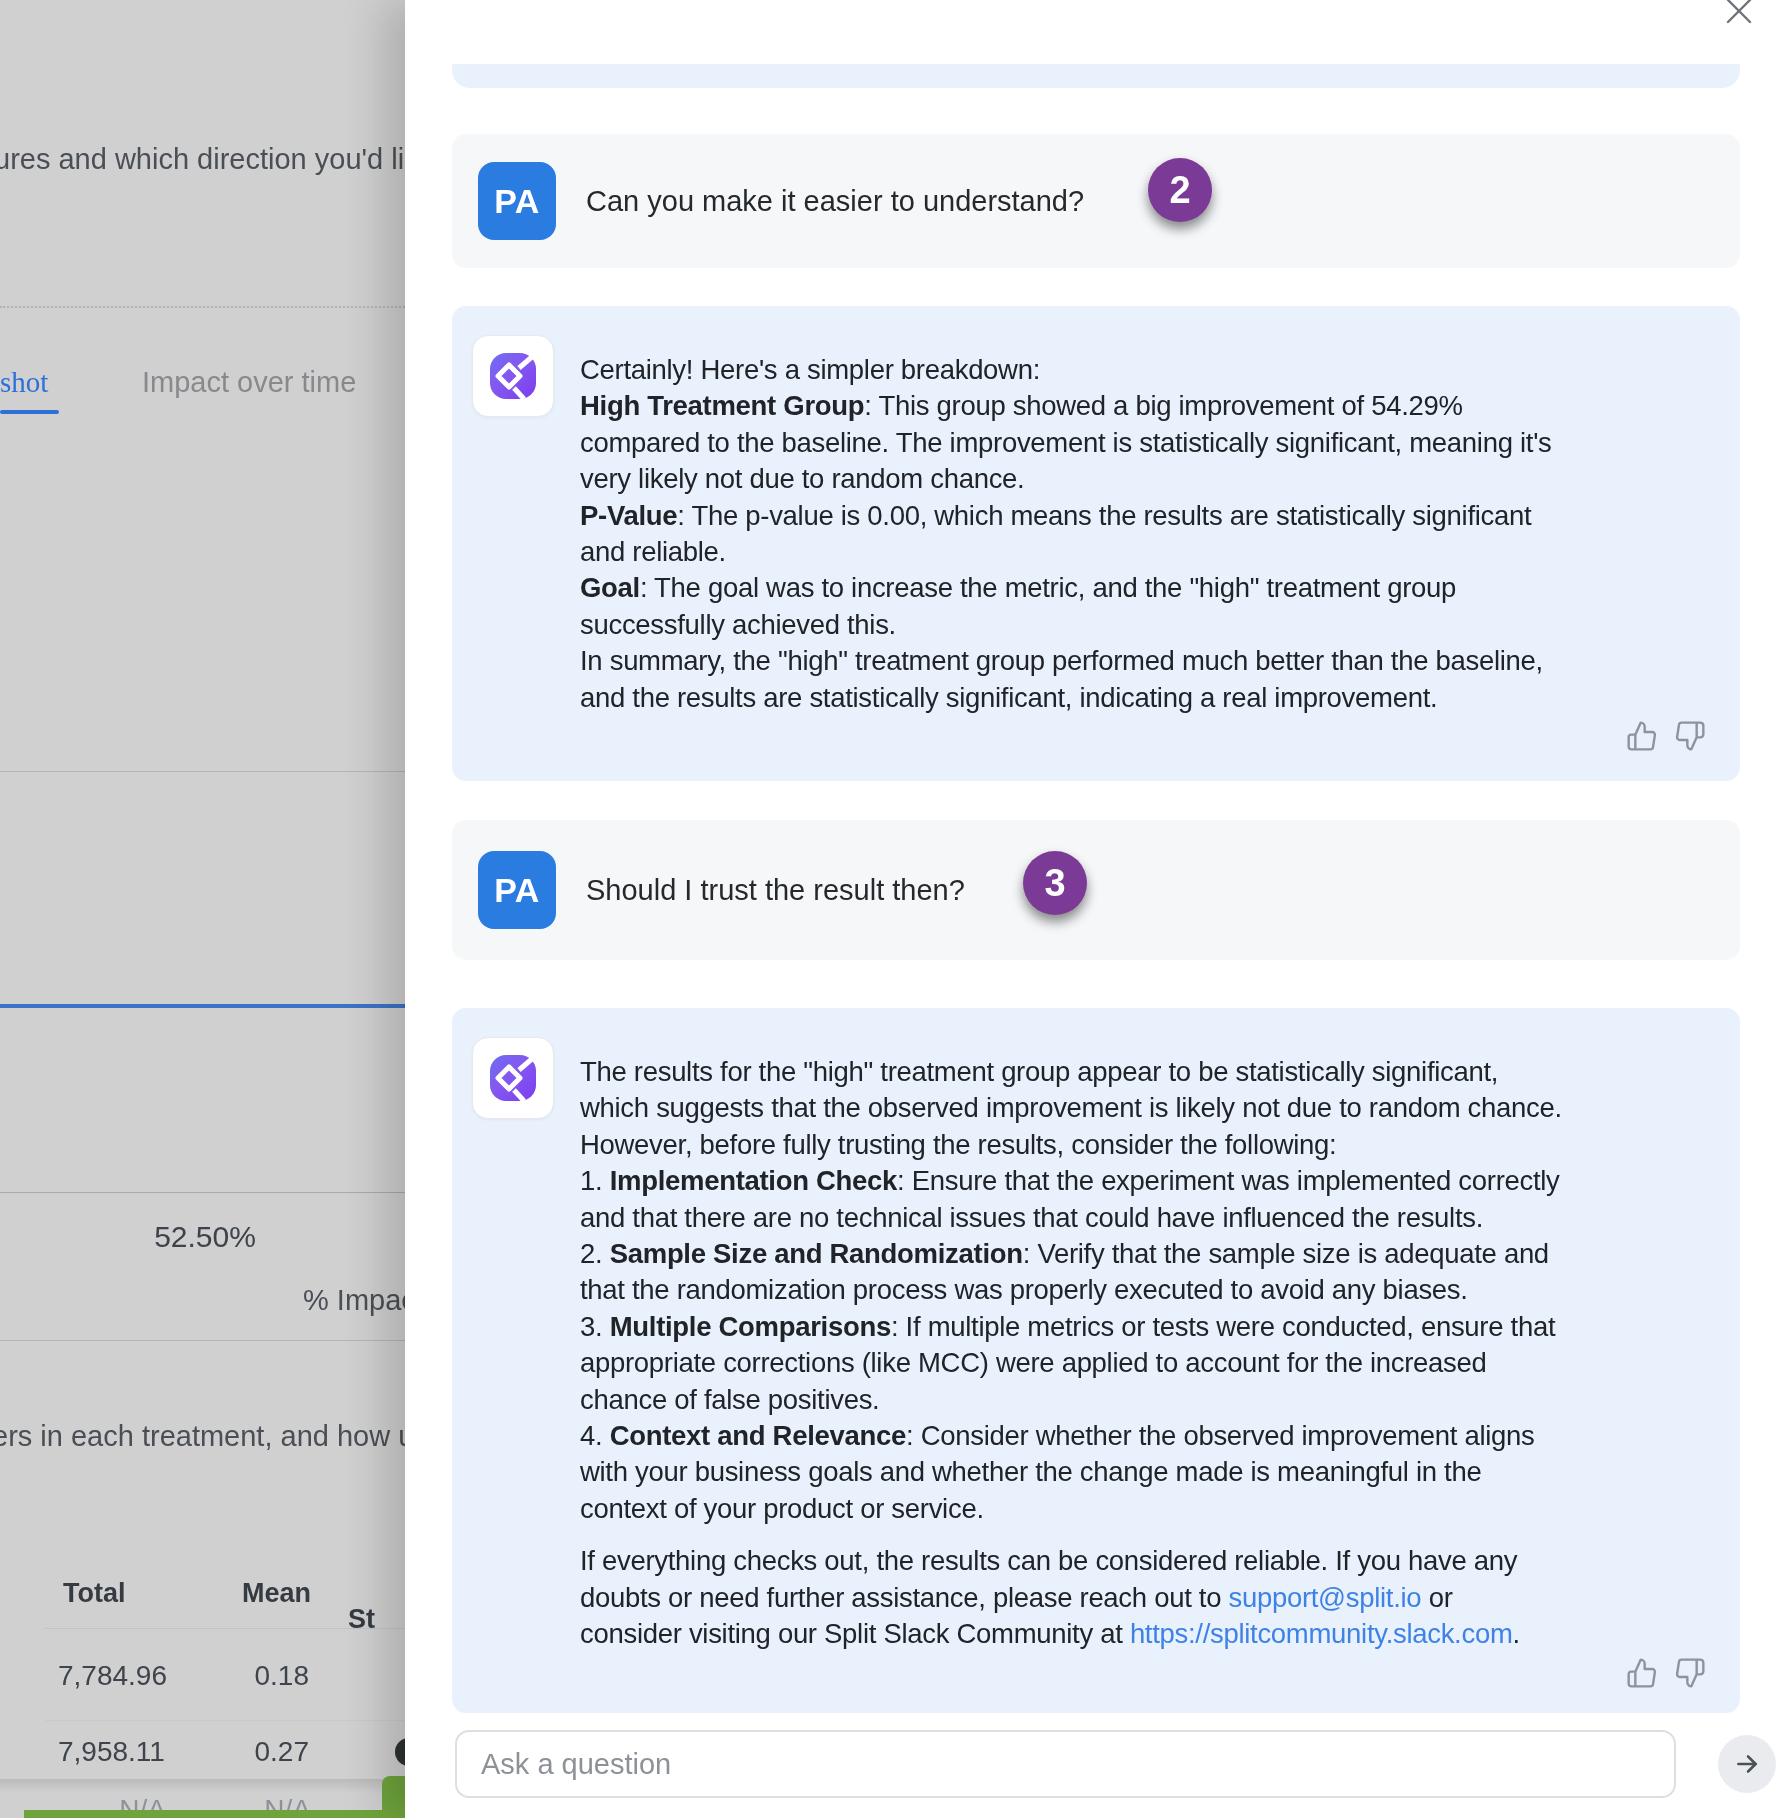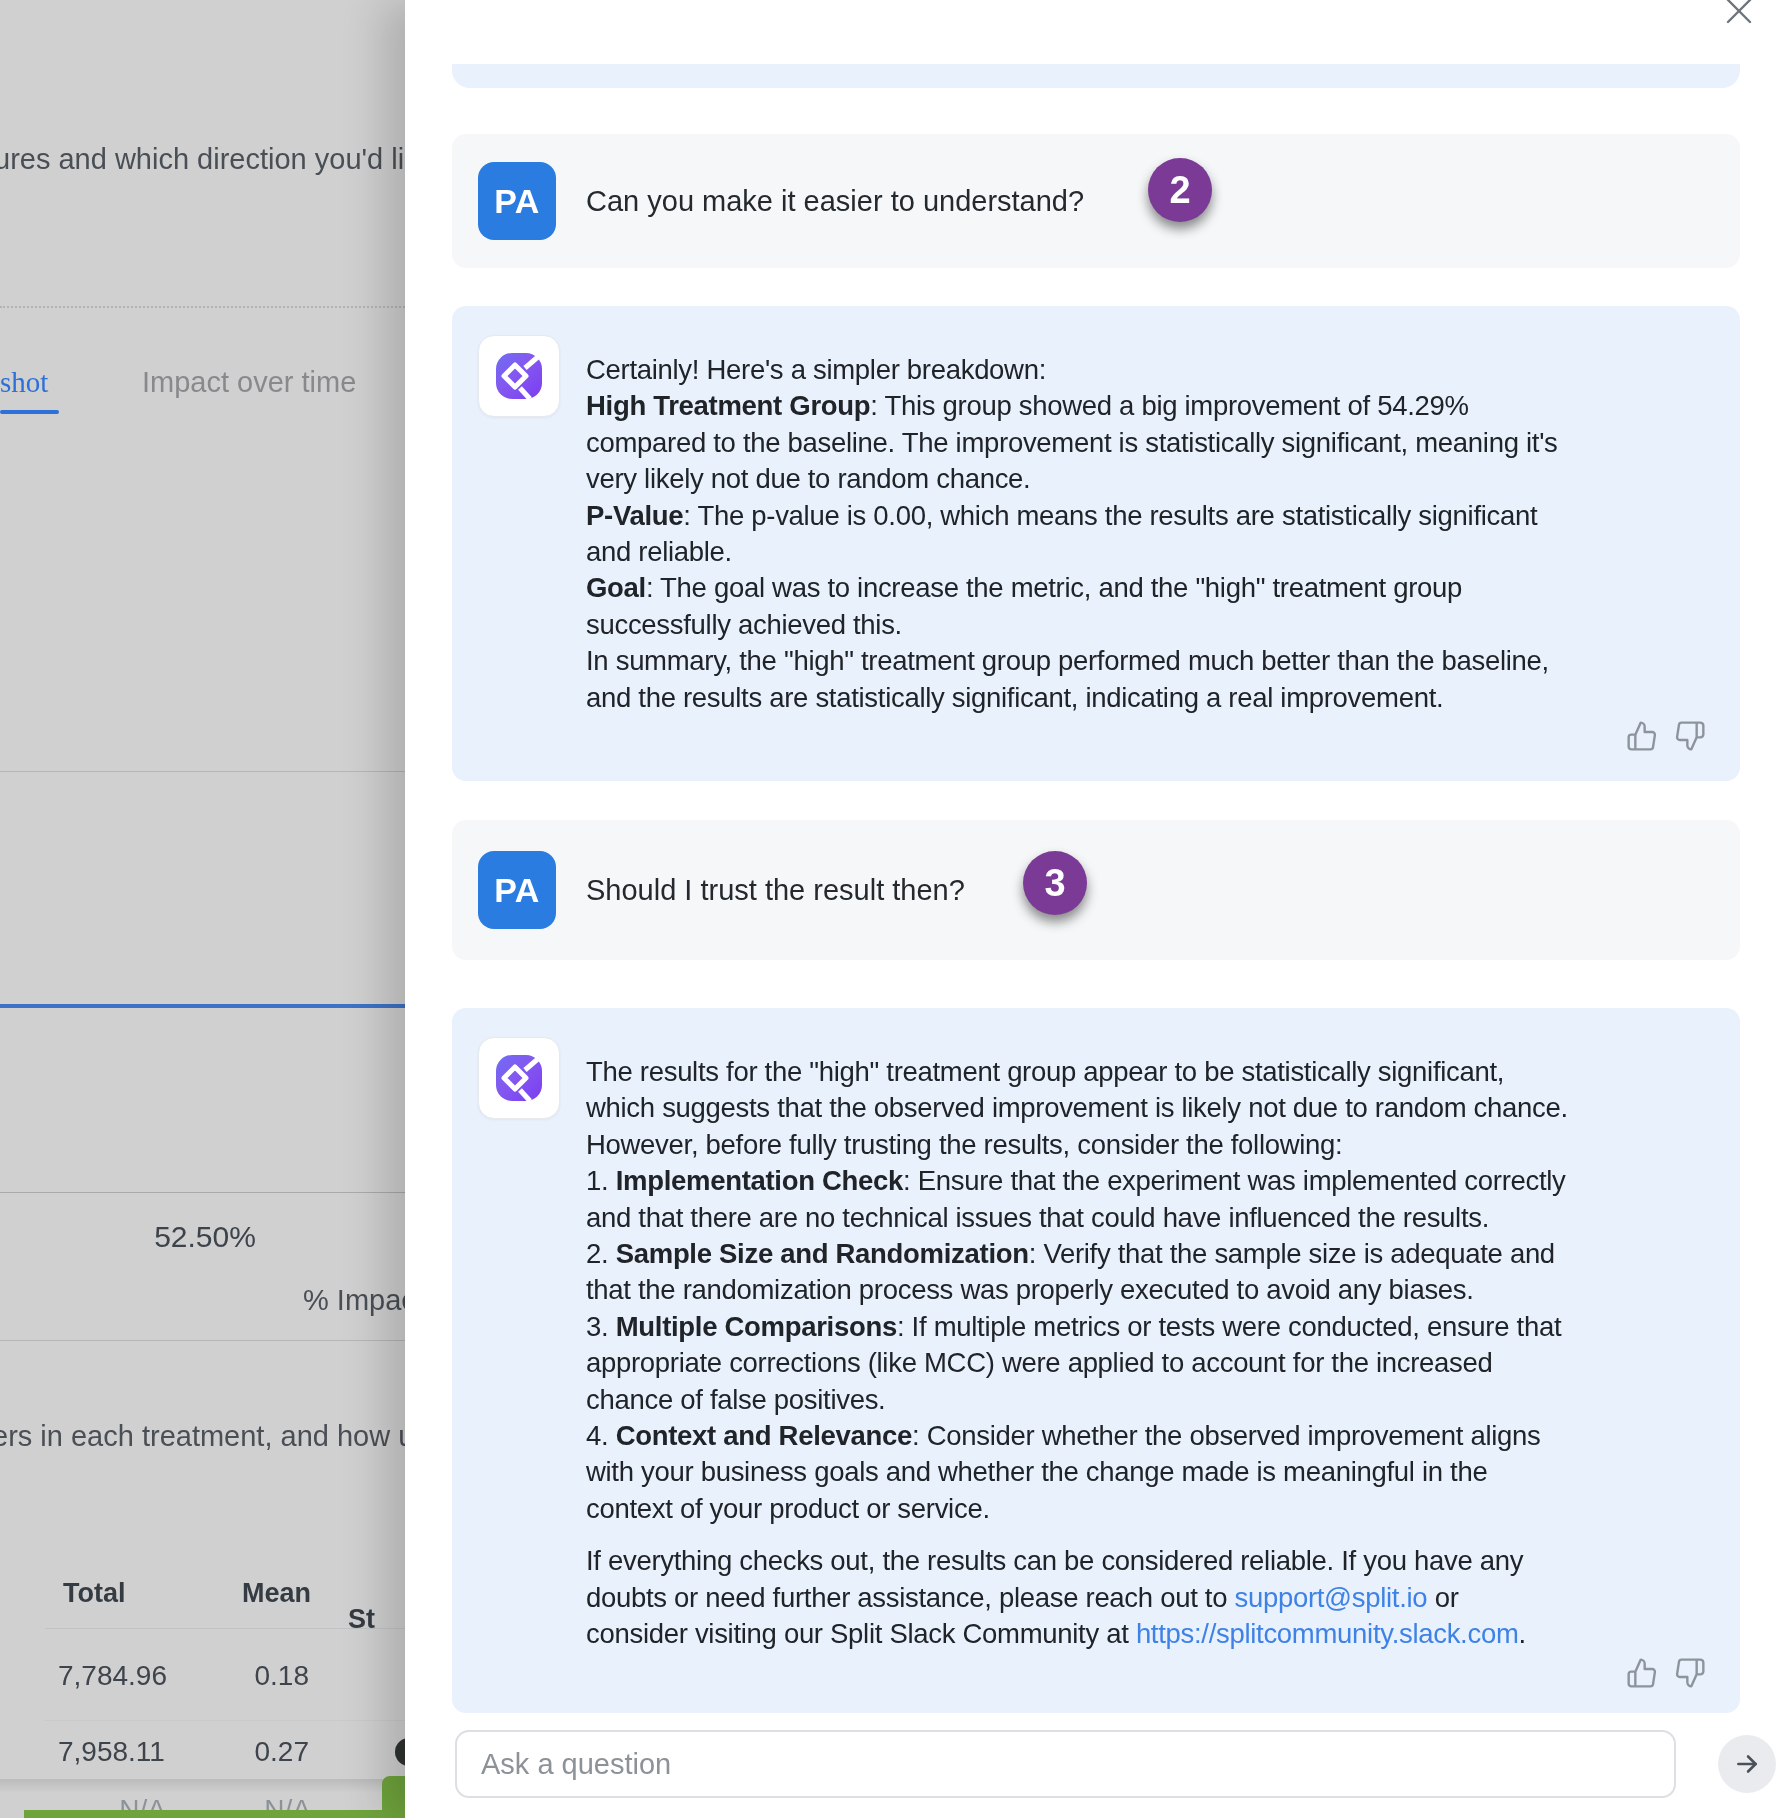--- a/index.html
+++ b/index.html
@@ -52,21 +52,21 @@
   }
   .user-text{margin-left:30px;color:#24292e;font-size:29px;text-align:right;}
   .step-badge{
     position:absolute;width:64px;height:64px;border-radius:50%;background:#7c3a97;
     display:flex;align-items:center;justify-content:center;color:#fff;
     font-size:38px;font-weight:700;
     box-shadow:0 7px 12px rgba(0,0,0,0.45);
   }
   .ai-bubble{
     background:#e8f1fc;border-radius:14px;box-sizing:border-box;
-    padding:29px 34px 24px 26px;display:flex;
+    padding:29px 34px 24px 20px;display:flex;
   }
   .ai-icon-card{
     width:80px;height:80px;border-radius:16px;background:#ffffff;flex:0 0 auto;
     border:1px solid #e7e9ec;box-shadow:0 1px 3px rgba(0,0,0,0.05);
     display:flex;align-items:center;justify-content:center;
   }
   .ai-body{margin-left:26px;flex:1 1 auto;min-width:0;}
   .msg-text{
     margin-top:17px;color:#202328;font-size:27.5px;line-height:36.4px;
     letter-spacing:-0.3px;

